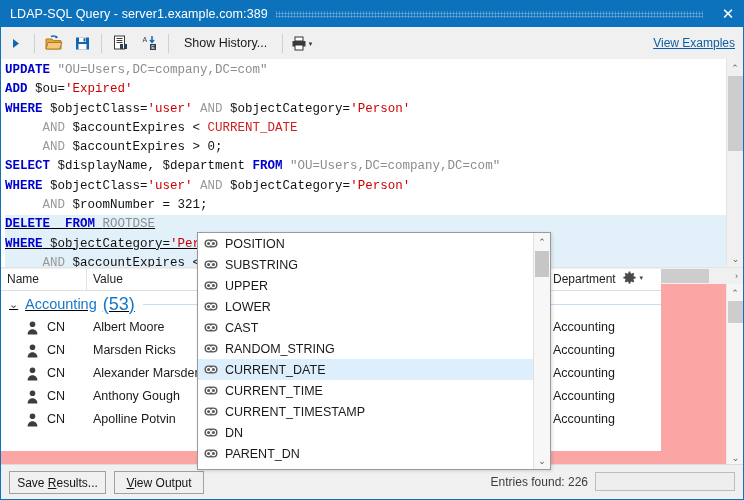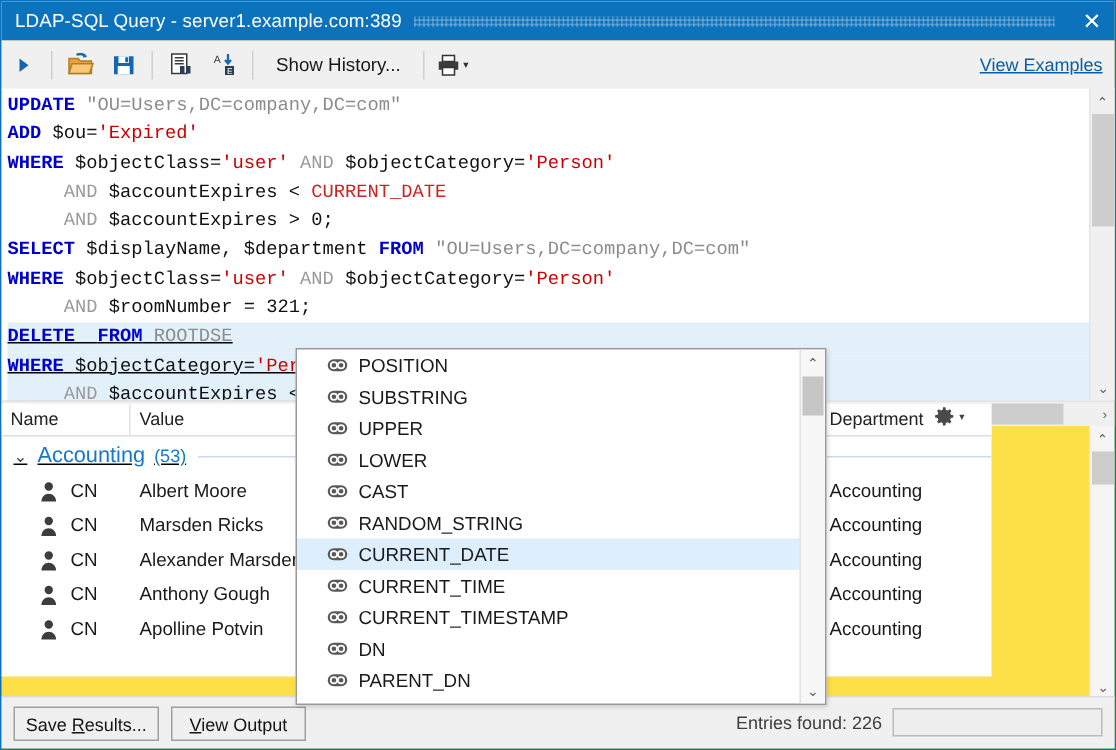--- a/index.html
+++ b/index.html
@@ -6,21 +6,21 @@
     margin: 0; padding: 0;
     width: 744px; height: 500px;
     overflow: hidden;
     background: #f0f0f0;
     font-family: "Liberation Sans", sans-serif;
     -webkit-font-smoothing: antialiased;
   }
   #app {
     position: relative;
     width: 744px; height: 500px;
-    background: #fde047;
+    background: #fca5a5;
     border: 1px solid #0c72bb;
     box-sizing: border-box;
     overflow: hidden;
   }
 
   
   .titlebar {
     position: absolute; top: 0; left: 0;
     width: 744px; height: 26px;
     background: #0c72bb;
@@ -215,21 +215,21 @@
     position: relative;
     height: 26px;
     display: flex; align-items: center;
     padding-left: 8px;
     cursor: pointer;
   }
   .grp-chev { color: #444; font-size: 11px; width: 16px; }
   .grp-name {
     color: #1878c8; font-size: 14.5px; white-space: nowrap;
   }
-  .grp-count { color: #1878c8; font-size: 12px; margin-left: 6px; }
+  .grp-count { color: #1878c8; font-size: 18px; margin-left: 6px; }
   .grp-rule {
     flex: 1; height: 1px; background: #c9dcef; margin: 0 0 0 8px;
     align-self: center;
   }
 
   .data-row {
     position: relative;
     height: 23px;
     font-size: 12.5px; color: #1a1a1a;
   }
@@ -271,21 +271,21 @@
     overflow: hidden;
   }
   .ac-list {
     position: absolute; left: 0; top: 0;
     width: 336px; height: 236px;
     overflow: hidden;
   }
   .ac-item {
     height: 21px;
     display: flex; align-items: center;
-    padding-left: 20px;
+    padding-left: 6px;
     font-size: 12.5px; color: #1a1a1a;
     cursor: pointer;
     white-space: nowrap;
   }
   .ac-item.sel { background: #ddeefc; }
   .ac-ic {
     width: 14px; height: 9px;
     margin-right: 7px;
     flex: 0 0 auto;
     display: block;

